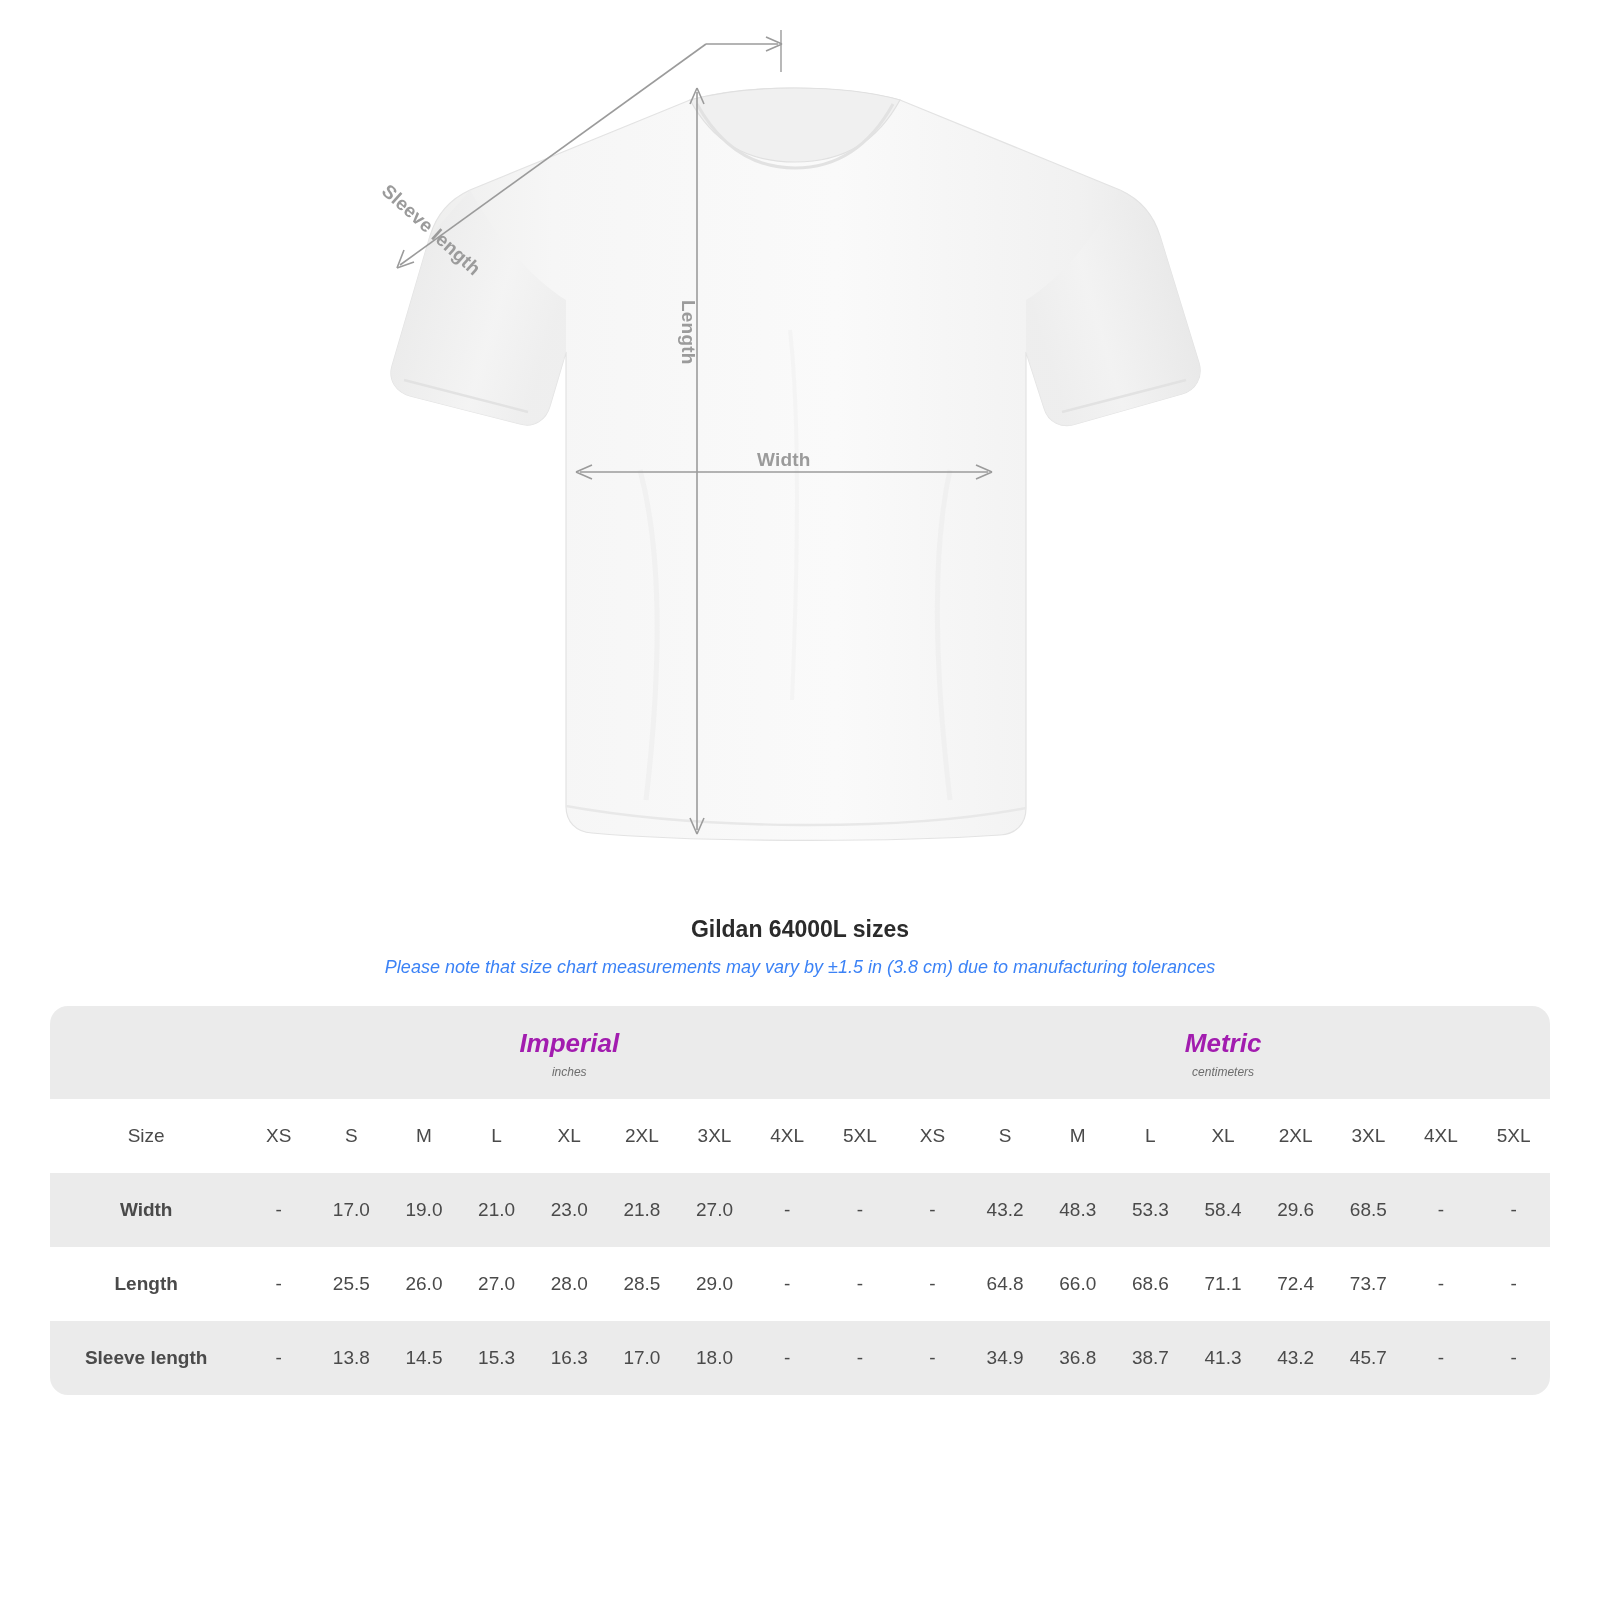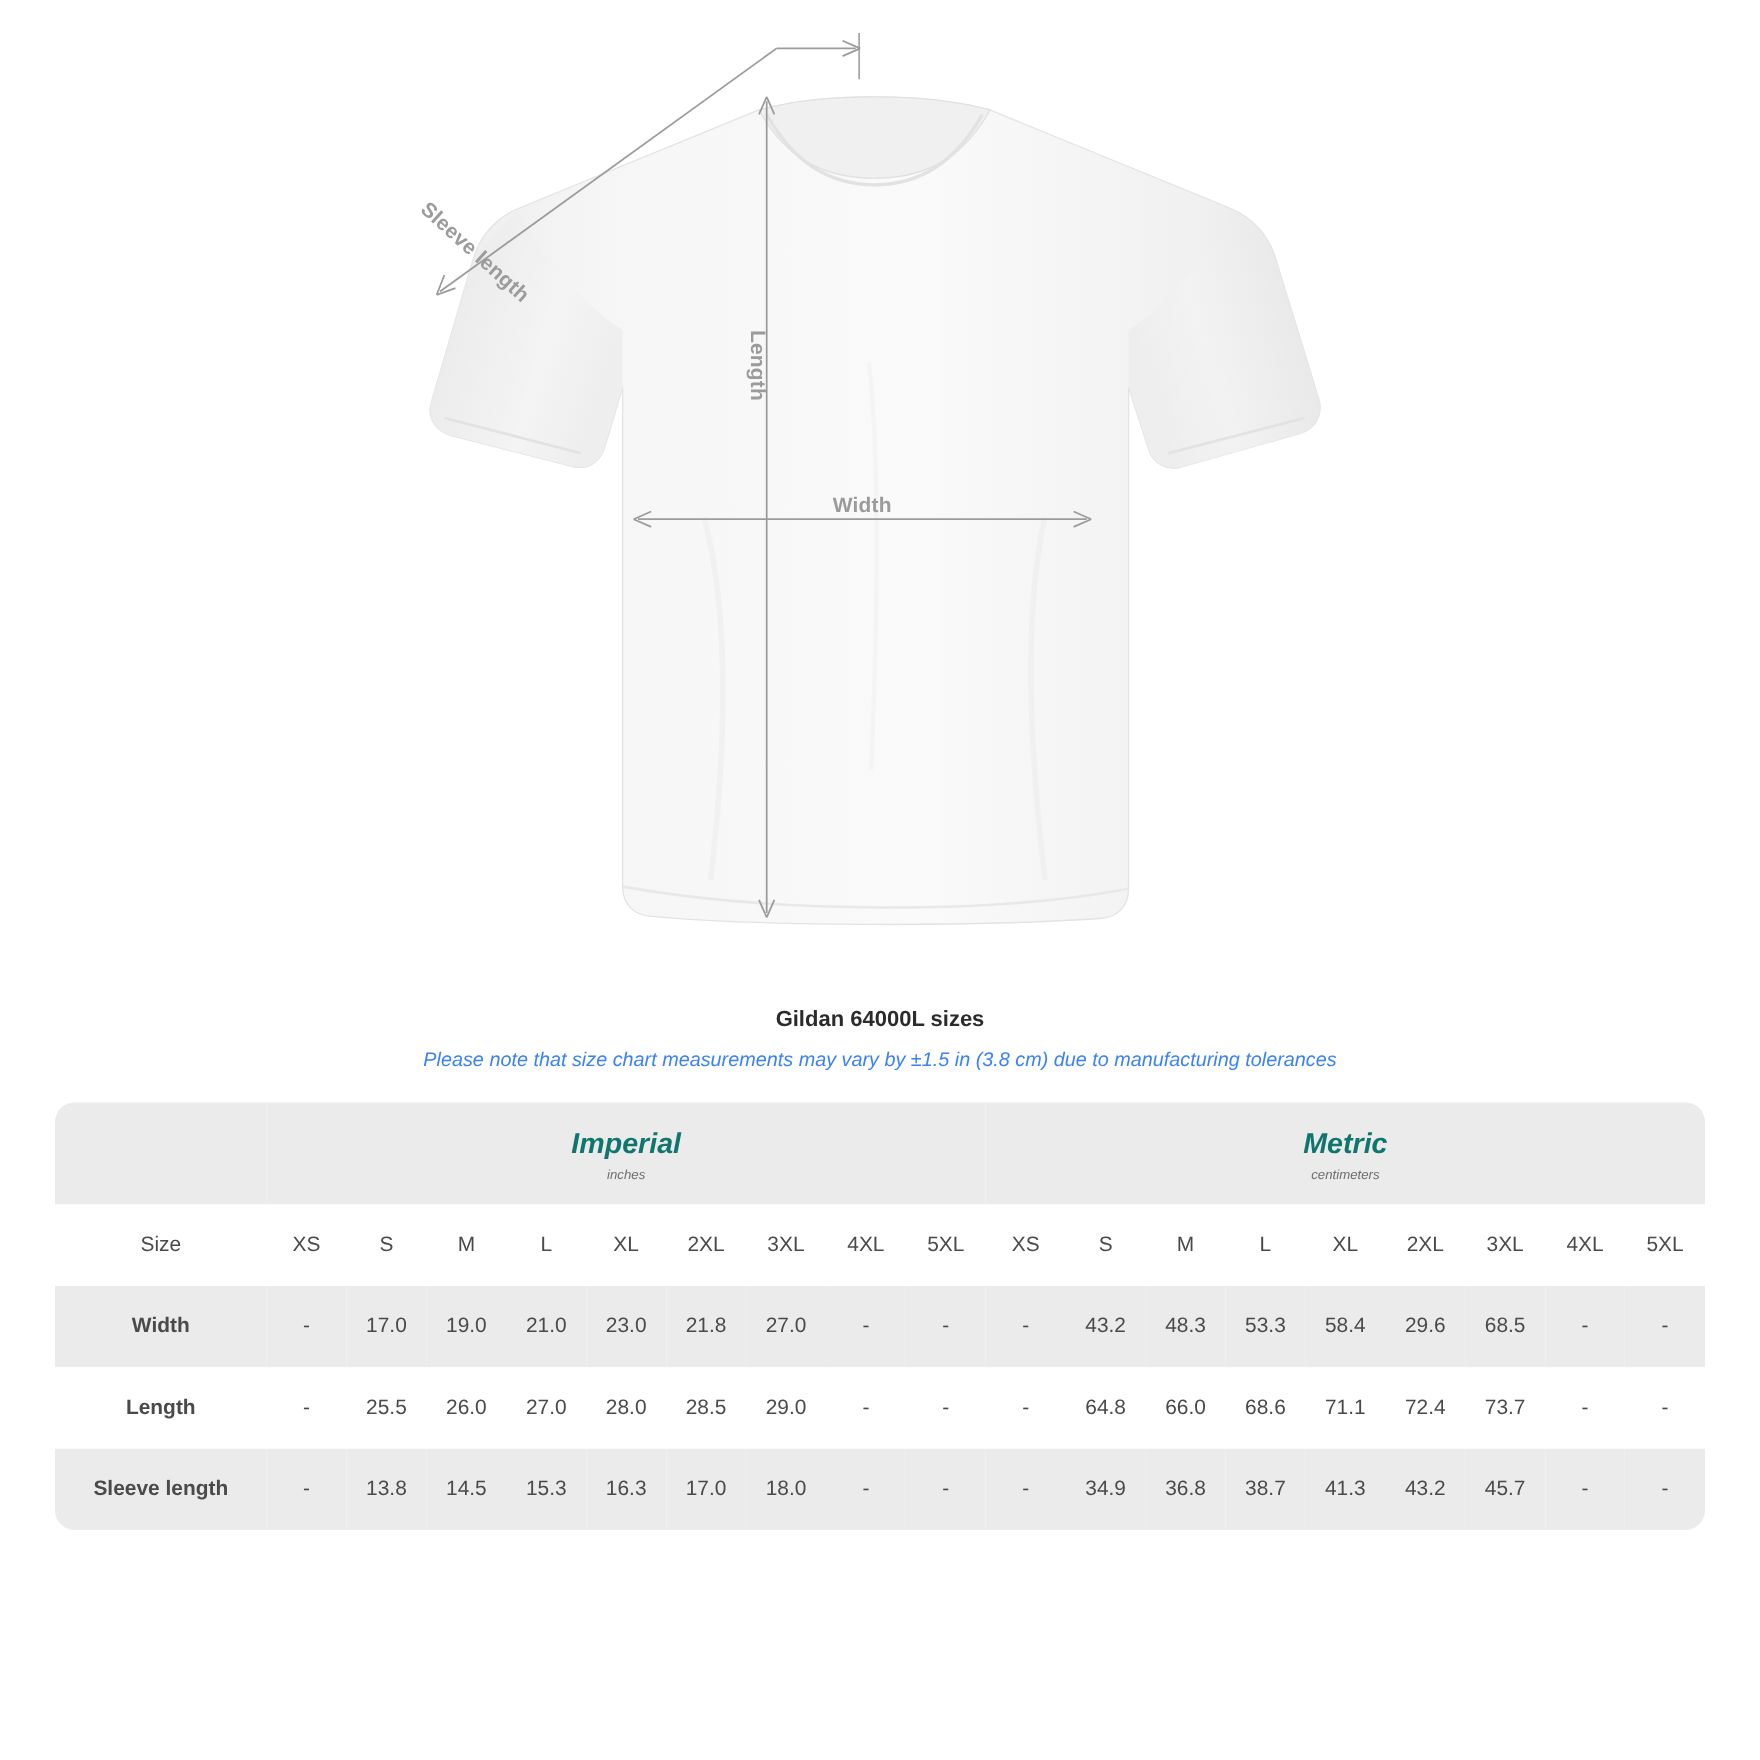--- a/index.html
+++ b/index.html
@@ -55,21 +55,21 @@
     left: 757px;
     top: 449px;
   }
 
   
   .title-block {
     text-align: center;
     margin-top: 16px;
   }
   .chart-title {
-    font-size: 20px;
+    font-size: 23px;
     font-weight: bold;
     color: #2b2b2b;
     margin: 0;
   }
   .chart-note {
     font-size: 18px;
     font-style: italic;
     color: #3b82f6;
     margin: 14px 0 0 0;
   }
@@ -93,21 +93,21 @@
     border: none;
   }
   .unit-row td {
     background: #ebebeb;
     padding: 22px 0 20px 0;
   }
   .unit-main {
     font-size: 26px;
     font-style: italic;
     font-weight: bold;
-    color: #0f766e;
+    color: #a21caf;
     display: block;
   }
   .unit-sub {
     font-size: 12px;
     font-style: italic;
     color: #6d6d6d;
     display: block;
     margin-top: 6px;
   }
   .head-row td {

